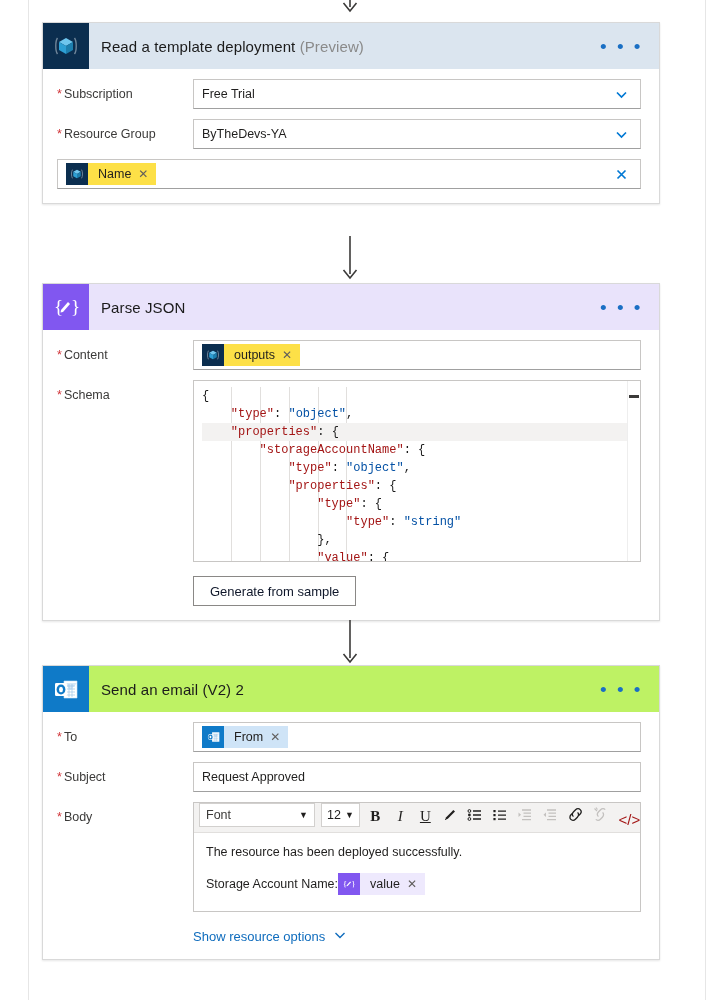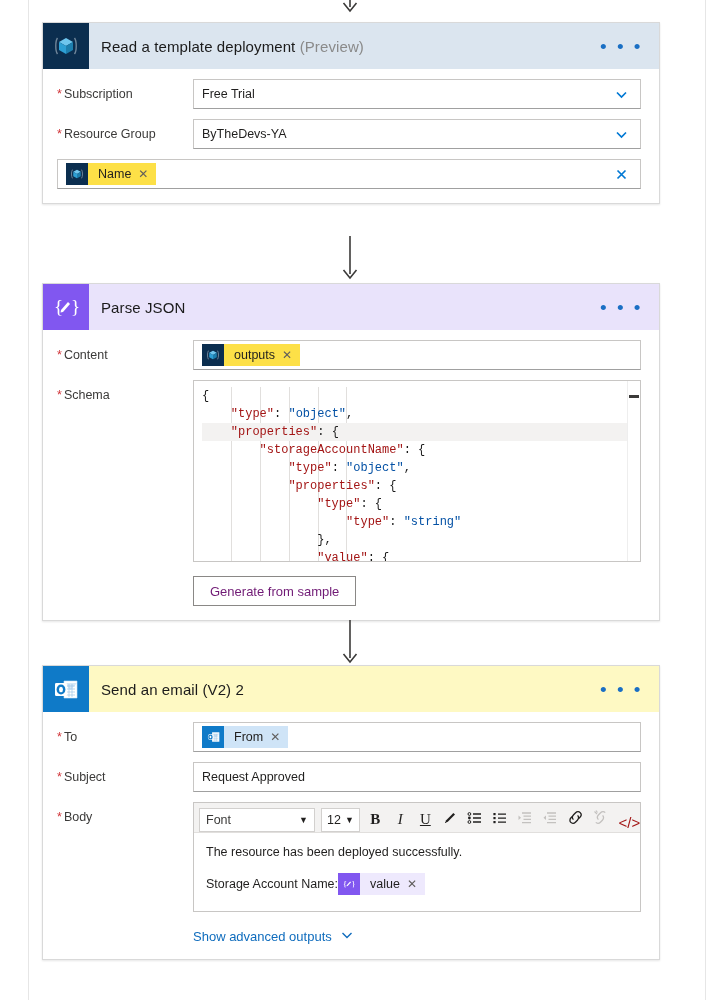--- a/index.html
+++ b/index.html
@@ -32,21 +32,21 @@
     background: #ffffff;
     border: 1px solid #d9d9d9;
     box-shadow: 0 1px 2px rgba(0,0,0,0.10);
   }
   .card-header {
     display: flex; align-items: center;
     height: 46px;
   }
   .card-header.arm   { background: #dbe5ef; }
   .card-header.json  { background: #e9e3fb; }
-  .card-header.mail  { background: #fef9c3; }
+  .card-header.mail  { background: #bef264; }
 
   .app-icon {
     width: 46px; height: 46px; flex: 0 0 46px;
     display: flex; align-items: center; justify-content: center;
   }
   .app-icon.arm  { background: #0b2e4f; }
   .app-icon.json { background: #8157f0; }
   .app-icon.mail { background: #0f7ac8; }
 
   .card-title {
@@ -145,27 +145,27 @@
   .scroll-thumb {
     position: absolute; top: 14px; left: 1px; right: 1px; height: 3px;
     background: #3b3a39;
   }
 
   .btn {
     margin-top: 14px;
     display: inline-flex; align-items: center; justify-content: center;
     height: 30px; padding: 0 16px;
     background: #fff; border: 1px solid #8a8886;
-    font-size: 13px; color: #701a75; cursor: pointer;
+    font-size: 13px; color: #0f172a; cursor: pointer;
   }
 
   
   .rte { border: 1px solid #c8c6c4; background: #fff; }
   .rte-toolbar {
-    display: flex; align-items: flex-end;
+    display: flex; align-items: flex-start;
     height: 30px; background: #f3f2f1;
     border-bottom: 1px solid #e1dfdd;
     padding: 0 2px;
   }
   .font-select {
     display: flex; align-items: center; justify-content: space-between;
     width: 116px; height: 24px; margin: 0 3px;
     border: 1px solid #d2d0ce; background: #fff;
     padding: 0 6px; font-size: 12.5px; color: #3b3a39; cursor: pointer;
   }
@@ -545,21 +545,21 @@
                   <span class="tok-label purple">
                     <span>value</span>
                     <span class="tok-x">✕</span>
                   </span>
                 </span>
               </div>
             </div>
           </div>
 
           <div class="advanced">
-            <span>Show advanced outputs</span>
+            <span>Show resource options</span>
             <span>
               <svg width="14" height="14" viewBox="0 0 14 14">
                   <path d="M2.5 5 L7 9.5 L11.5 5" stroke="#0f6cbd" stroke-width="1.4" fill="none"></path>
                 </svg>
             </span>
           </div>
         </div>
       </div>
 
     </div>

